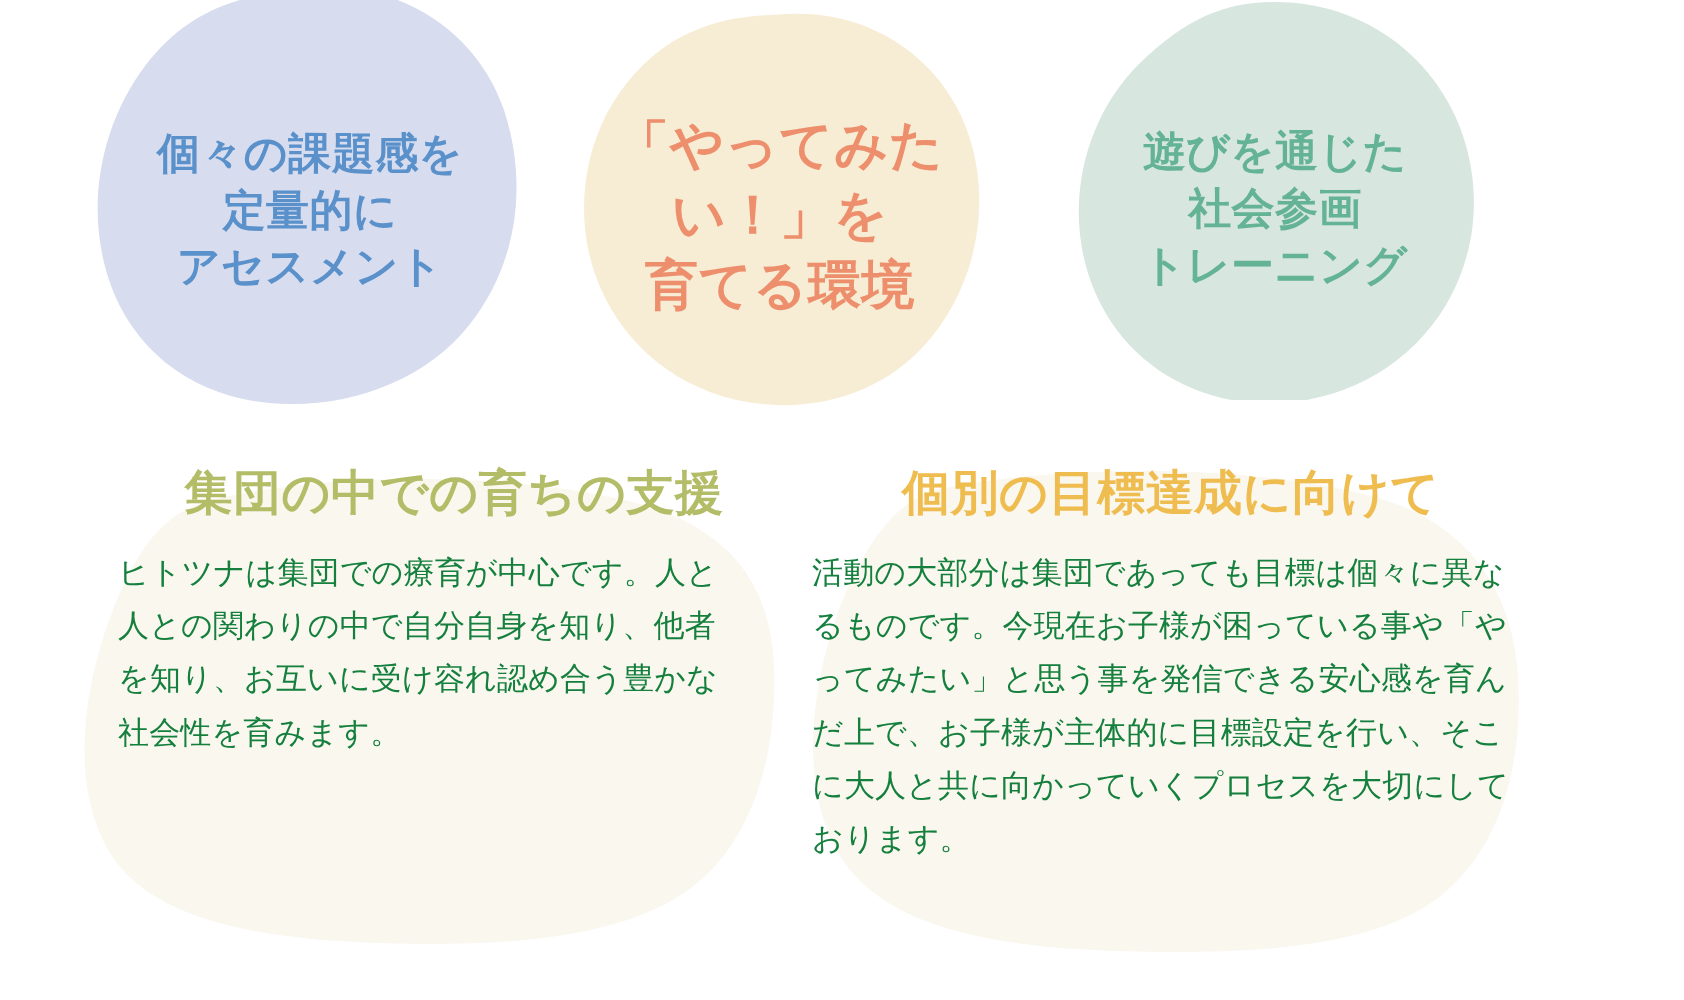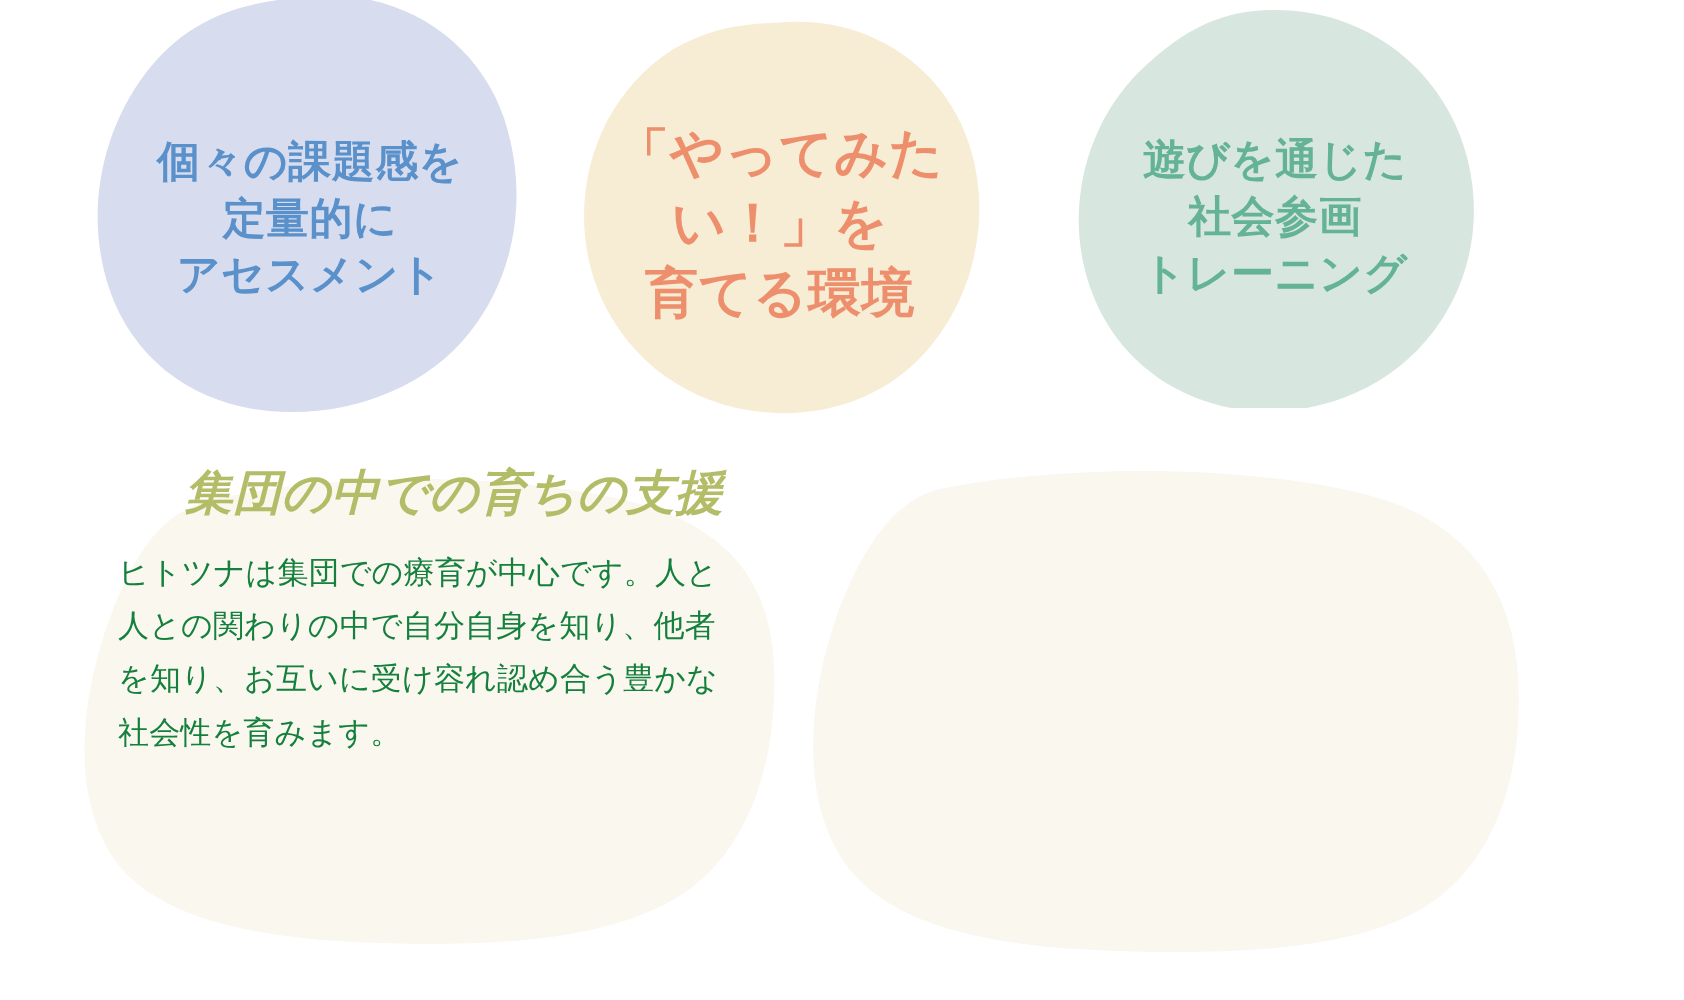--- a/index.html
+++ b/index.html
@@ -19,21 +19,21 @@
     position: relative;
     width: 1684px;
     height: 1000px;
     overflow: hidden;
   }
 
   
   .blob-row {
     position: absolute;
     left: 0;
-    top: 8px;
+    top: 0;
     width: 1684px;
     height: 460px;
   }
 
   .blob {
     position: absolute;
     display: flex;
     align-items: center;
     justify-content: center;
     text-align: center;
@@ -166,21 +166,20 @@
     width: 610px;
   }
 
   #column-individual .col-body {
     padding: 26px 6px 0 22px;
     width: 702px;
   }
 
   #column-group .col-heading {
     padding-left: 8px;
-    font-style: italic;
   }
 
   #column-individual .col-heading {
     padding-left: 22px;
   }
 </style>
 </head>
 <body>
 
 <div class="stage">
@@ -236,17 +235,21 @@
       </div>
     </div>
 
     <div class="column" id="column-individual">
       <svg class="col-bg" viewBox="0 0 740 545" preserveAspectRatio="none">
         <path d="M150,34 C280,8 460,10 578,40 C672,64 722,128 728,222
                  C734,316 706,406 638,450 C570,494 450,500 326,496
                  C202,492 96,472 52,404 C8,336 20,232 50,152
                  C74,90 106,44 150,34 Z" fill="#faf7ef"></path>
       </svg>
+      <div class="col-inner">
+        <h2 class="col-heading">個別の目標達成に向けて</h2>
+        <p class="col-body">活動の大部分は集団であっても目標は個々に異なるものです。今現在お子様が困っている事や「やってみたい」と思う事を発信できる安心感を育んだ上で、お子様が主体的に目標設定を行い、そこに大人と共に向かっていくプロセスを大切にしております。</p>
+      </div>
     </div>
 
   </div>
 
 </div>
 
 </body></html>

